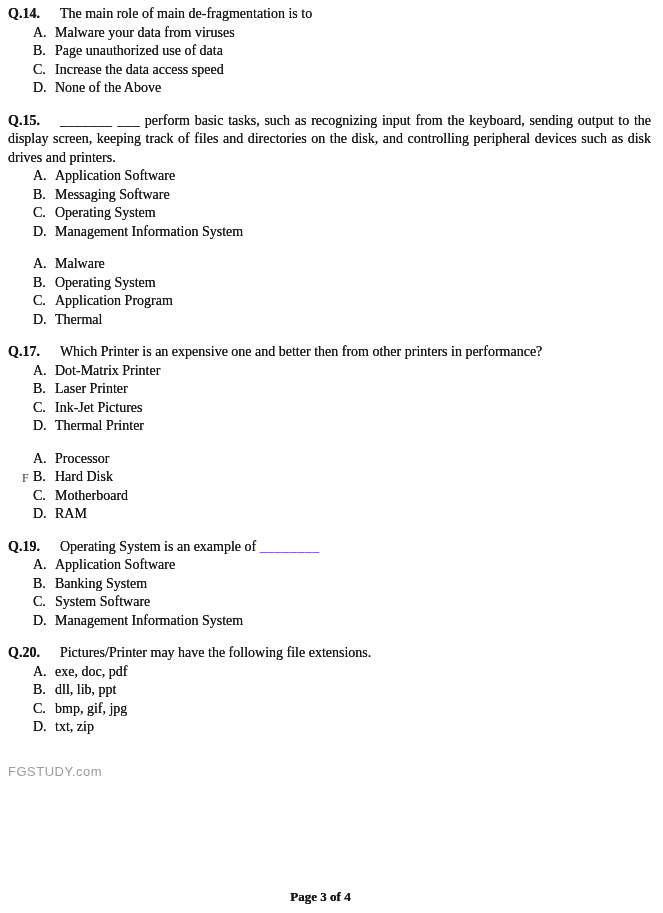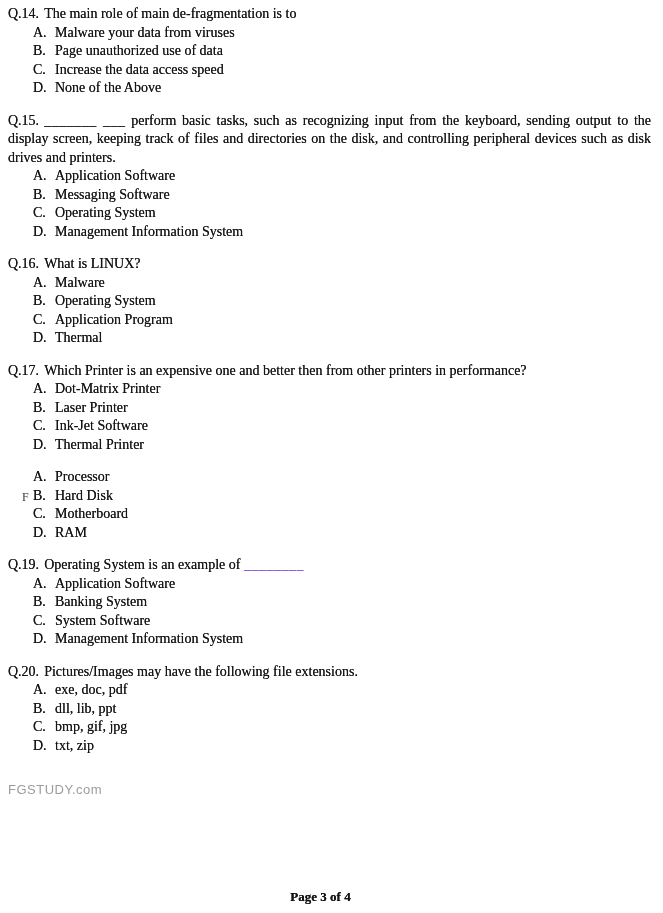--- a/index.html
+++ b/index.html
@@ -11,21 +11,21 @@
     color:#161616;
     font-size:14px;
     line-height:18.5px;
     text-shadow:0 0 0.45px rgba(10,10,10,0.85);
     overflow:hidden;
   }
   .content { position:absolute; top:5px; left:8px; right:12px; }
   .question { margin-bottom:14px; }
   .q-line { margin:0; }
   .q-line.justify { text-align:justify; }
-  .q-num { font-weight:normal; margin-right:5px; }
+  .q-num { font-weight:bold; margin-right:20px; }
   .blank { letter-spacing:0.5px; }
   .blank-faint { color:#6d28d9; text-shadow:none; }
   .opts { margin:0; padding:0 0 0 25px; list-style:none; }
   .opt { position:relative; display:flex; }
   .opt-letter { flex:0 0 22px; width:22px; }
   .opt-text { flex:1; }
   .scan-artifact {
     position:absolute; left:-11px; top:1px;
     font-size:12px; color:#3a3a3a; text-shadow:none;
   }
@@ -94,23 +94,20 @@
           <span class="opt-text">Operating System</span>
         </li>
         <li class="opt">
           <span class="opt-letter">D.</span>
           <span class="opt-text">Management Information System</span>
         </li>
       </ul>
     </div>
 
     <div class="question">
-      <p class="q-line">
-        <span class="q-num">Q.16.</span><span>What is LINUX?</span>
-      </p>
       <ul class="opts">
         <li class="opt">
           <span class="opt-letter">A.</span>
           <span class="opt-text">Malware</span>
         </li>
         <li class="opt">
           <span class="opt-letter">B.</span>
           <span class="opt-text">Operating System</span>
         </li>
         <li class="opt">
@@ -132,21 +129,21 @@
         <li class="opt">
           <span class="opt-letter">A.</span>
           <span class="opt-text">Dot-Matrix Printer</span>
         </li>
         <li class="opt">
           <span class="opt-letter">B.</span>
           <span class="opt-text">Laser Printer</span>
         </li>
         <li class="opt">
           <span class="opt-letter">C.</span>
-          <span class="opt-text">Ink-Jet Software</span>
+          <span class="opt-text">Ink-Jet Pictures</span>
         </li>
         <li class="opt">
           <span class="opt-letter">D.</span>
           <span class="opt-text">Thermal Printer</span>
         </li>
       </ul>
     </div>
 
     <div class="question">
       <ul class="opts">
@@ -190,21 +187,21 @@
         </li>
         <li class="opt">
           <span class="opt-letter">D.</span>
           <span class="opt-text">Management Information System</span>
         </li>
       </ul>
     </div>
 
     <div class="question">
       <p class="q-line">
-        <span class="q-num">Q.20.</span><span>Pictures/Images may have the following file extensions.</span>
+        <span class="q-num">Q.20.</span><span>Pictures/Printer may have the following file extensions.</span>
       </p>
       <ul class="opts">
         <li class="opt">
           <span class="opt-letter">A.</span>
           <span class="opt-text">exe, doc, pdf</span>
         </li>
         <li class="opt">
           <span class="opt-letter">B.</span>
           <span class="opt-text">dll, lib, ppt</span>
         </li>

